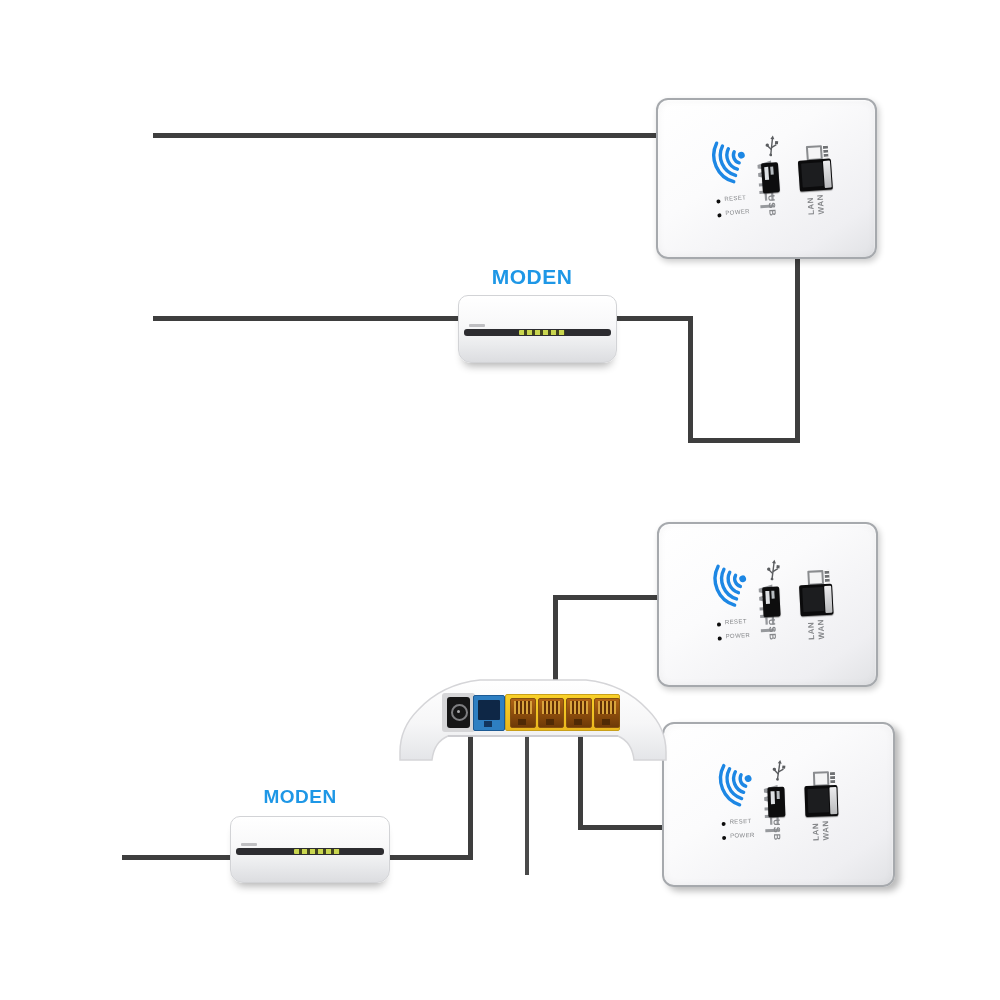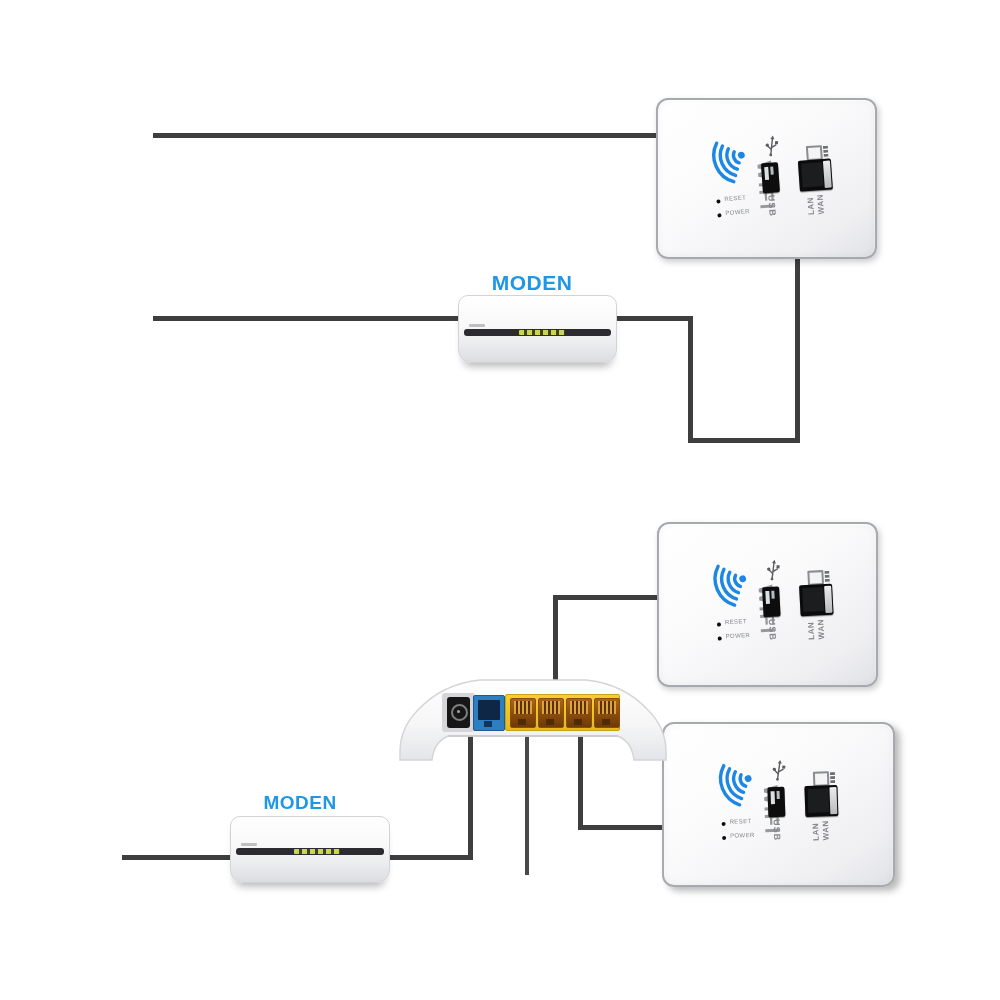--- a/index.html
+++ b/index.html
@@ -59,21 +59,21 @@
   .rj45 .rj-tab{position:absolute;left:7px;bottom:2px;width:8px;height:6px;background:#502a05;}
 
   
   .modem{position:absolute;background:linear-gradient(180deg,#ffffff 0%,#f8f8f9 45%,#ebecee 72%,#dcdde0 100%);
          border:1px solid #d2d3d6;border-radius:10px 10px 13px 13px;
          box-shadow:0 8px 9px -5px rgba(0,0,0,.30), inset 0 1px 1px #ffffff;}
   .modem-slot{position:absolute;left:5px;right:5px;height:7px;background:#2c2c30;border-radius:3px;}
   .modem-leds{position:absolute;height:5px;top:1px;background:repeating-linear-gradient(90deg,#c9d64f 0 5px,#41421f 5px 8px);border-radius:1px;}
   .modem-marking{position:absolute;width:16px;height:3px;background:#bfbfc2;border-radius:1px;}
 
-  .moden-label{position:absolute;text-align:center;font-size:21px;font-weight:bold;color:#1e97e6;letter-spacing:.5px;margin-top:6px;}
+  .moden-label{position:absolute;text-align:center;font-size:21px;font-weight:bold;color:#1e97e6;letter-spacing:.5px;}
   .moden-label.small{font-size:19px;}
 </style>
 </head>
 <body>
 
 <div id="canvas">
 
   <div class="wire" style="left:153px;top:133px;width:505px;height:5px"></div>
   <div class="wire" style="left:153px;top:316px;width:540px;height:5px"></div>
   <div class="wire" style="left:688px;top:316px;width:5px;height:127px"></div>

